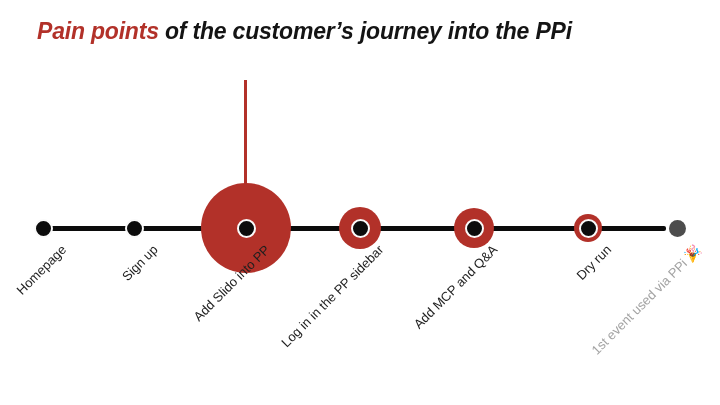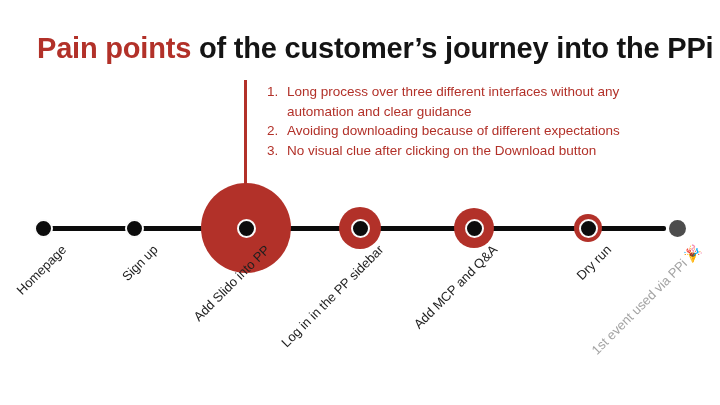--- a/index.html
+++ b/index.html
@@ -6,23 +6,23 @@
   body {
     width:720px; height:405px;
     background:#ffffff;
     font-family:"Liberation Sans", sans-serif;
     position:relative; overflow:hidden;
     --red:#b23129; --ink:#141414; --gray-dot:#4d4d4d; --muted-label:#a3a3a3;
   }
   .slide { position:absolute; inset:0; }
 
   .title {
-    position:absolute; left:37px; top:32px;
-    font-size:29px; font-weight:700; color:var(--ink);
-    letter-spacing:-0.2px; white-space:nowrap;
+    position:absolute; left:37px; top:18px;
+    font-size:23px; font-weight:700; color:var(--ink);
+    letter-spacing:-0.2px; white-space:nowrap;font-style:italic;
   }
   .title .accent { color:var(--red); }
 
   .connector { position:absolute; width:2.5px; background:var(--red); }
 
   .annotation { position:absolute; left:256px; top:82px; }
   .annotation ol {
     margin:0; padding:0 0 0 26px;
     color:var(--red); font-size:13.5px; line-height:19.5px;
     max-width:380px;
@@ -46,27 +46,20 @@
 </style>
 </head>
 <body style="--red: #b23129; --ink: #141414; --gray-dot: #4d4d4d; --muted-label: #a3a3a3;">
 
 <div class="slide">
 
   <div class="title"><span class="accent">Pain points</span><span> of the customer’s journey into the PPi</span></div>
 
   <div class="connector" style="left: 244px; top: 80px; height: 104px;"></div>
 
-  <div class="annotation">
-    <ol>
-        <li>Long process over three different interfaces without any automation and clear guidance</li>
-        <li>Avoiding downloading because of different expectations</li>
-        <li>No visual clue after clicking on the Download button</li>
-      </ol>
-  </div>
 
   <div class="timeline-line" style="left: 43px; width: 623px; top: 225.5px;"></div>
 
   <div>
       <div class="stop" style="left: 43px; top: 228px;">
         <div class="dot black"></div>
         <div class="stop-label">Homepage</div>
       </div>
       <div class="stop" style="left: 134px; top: 228px;">
         <div class="dot black"></div>

